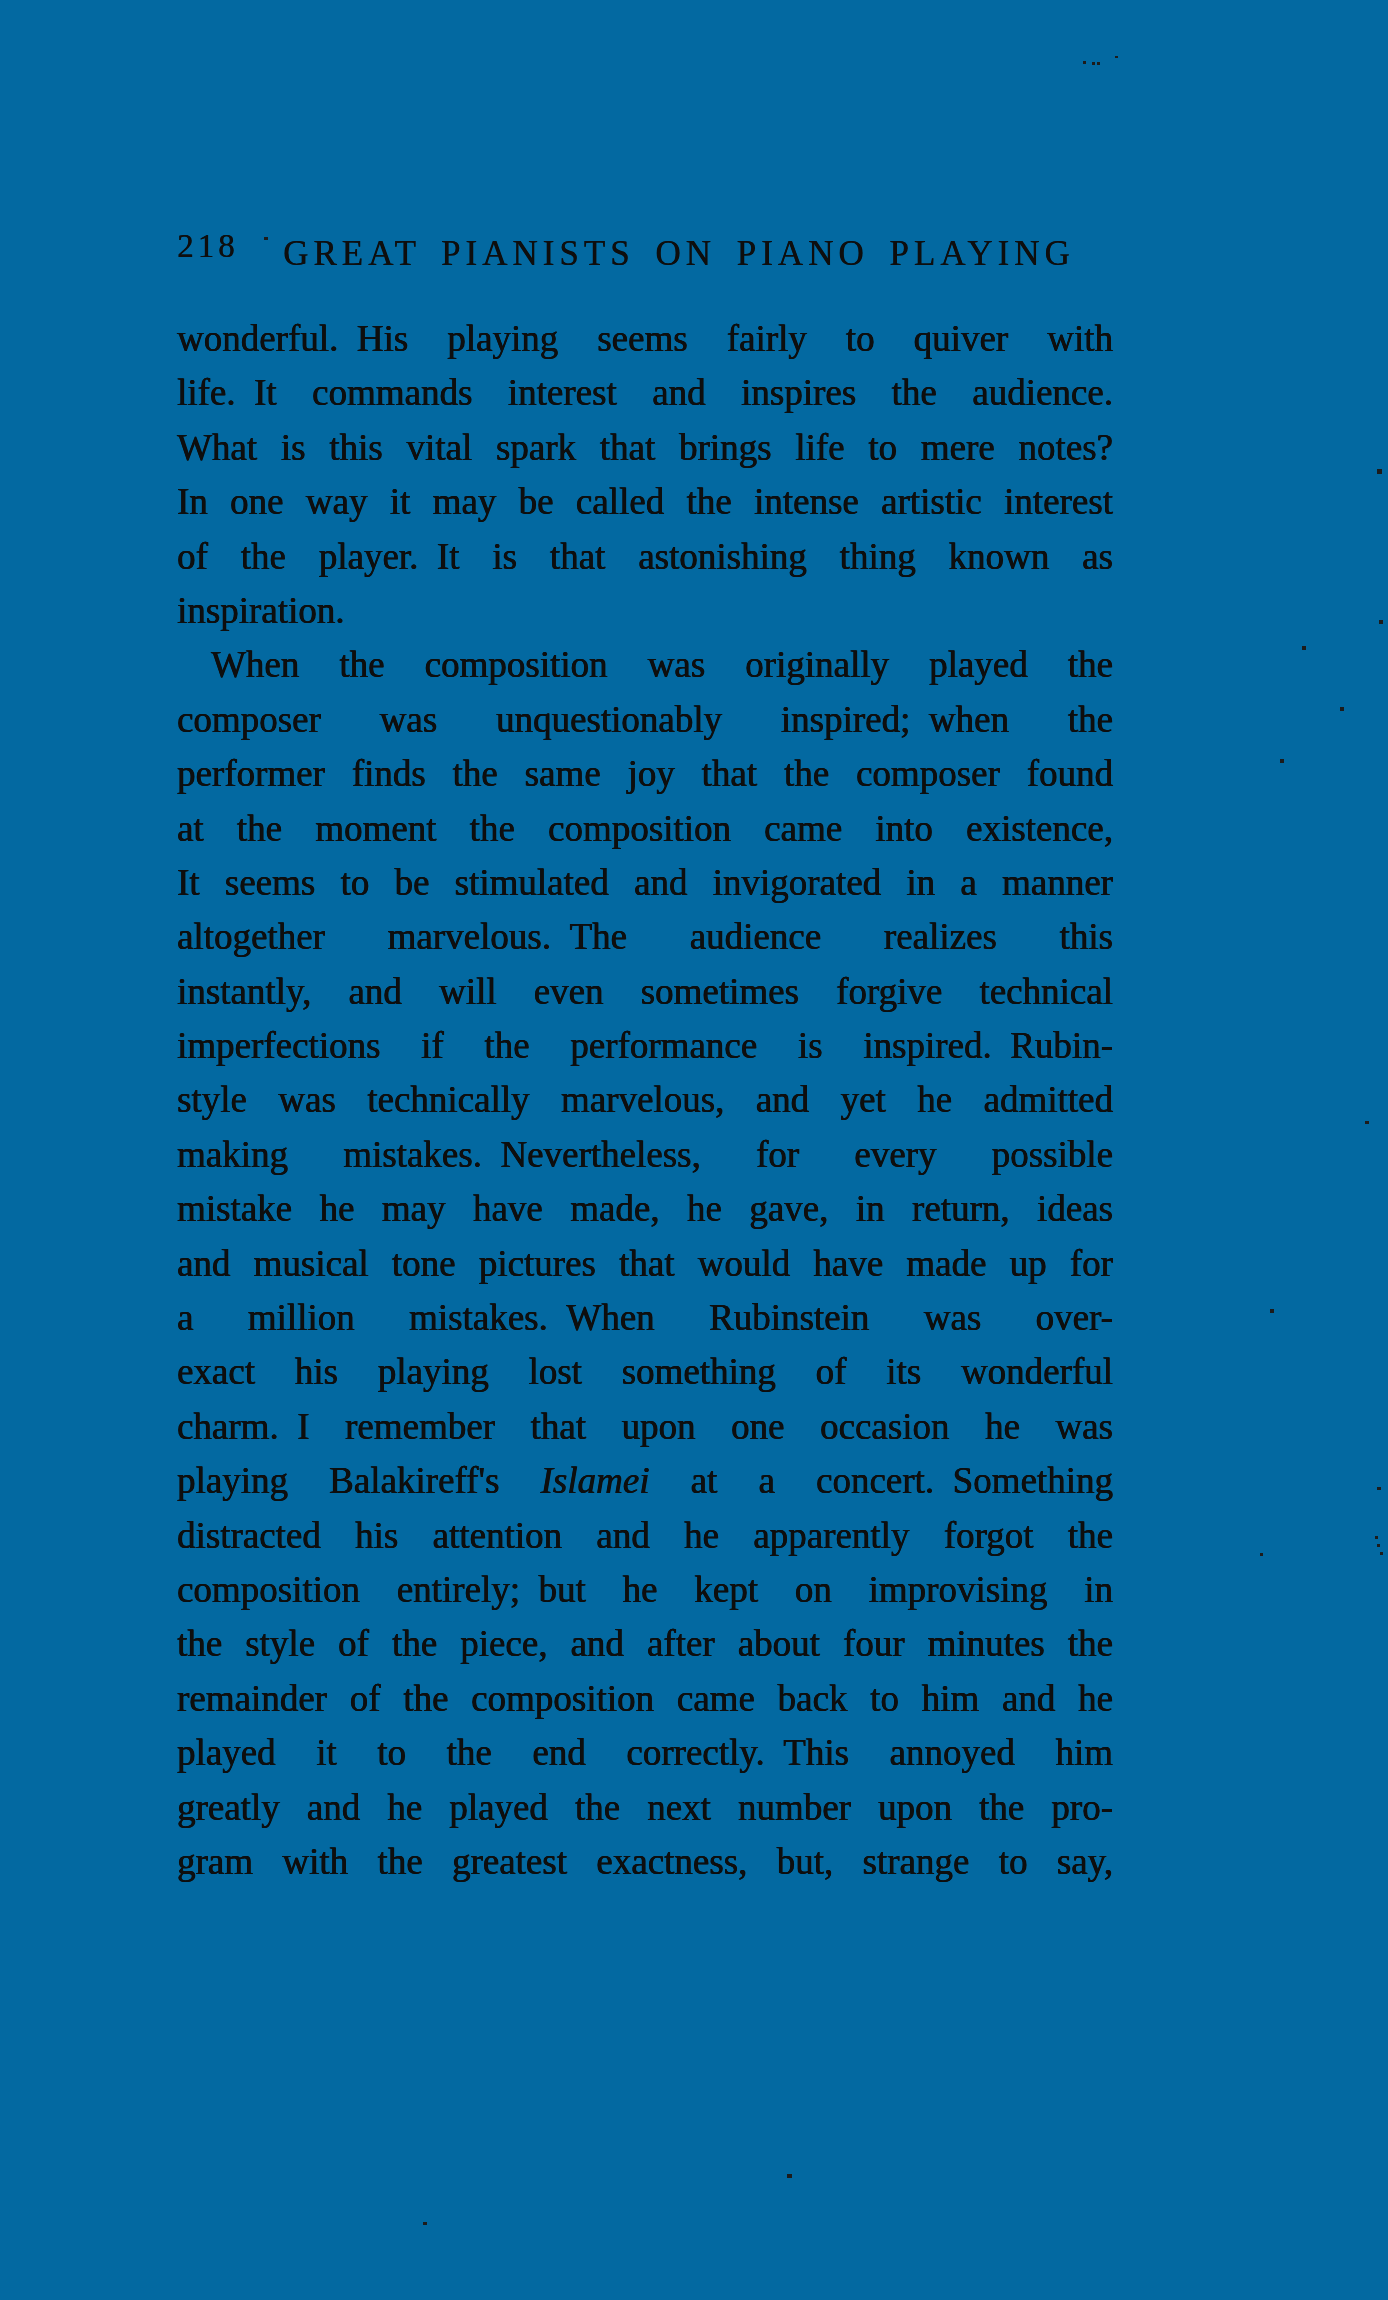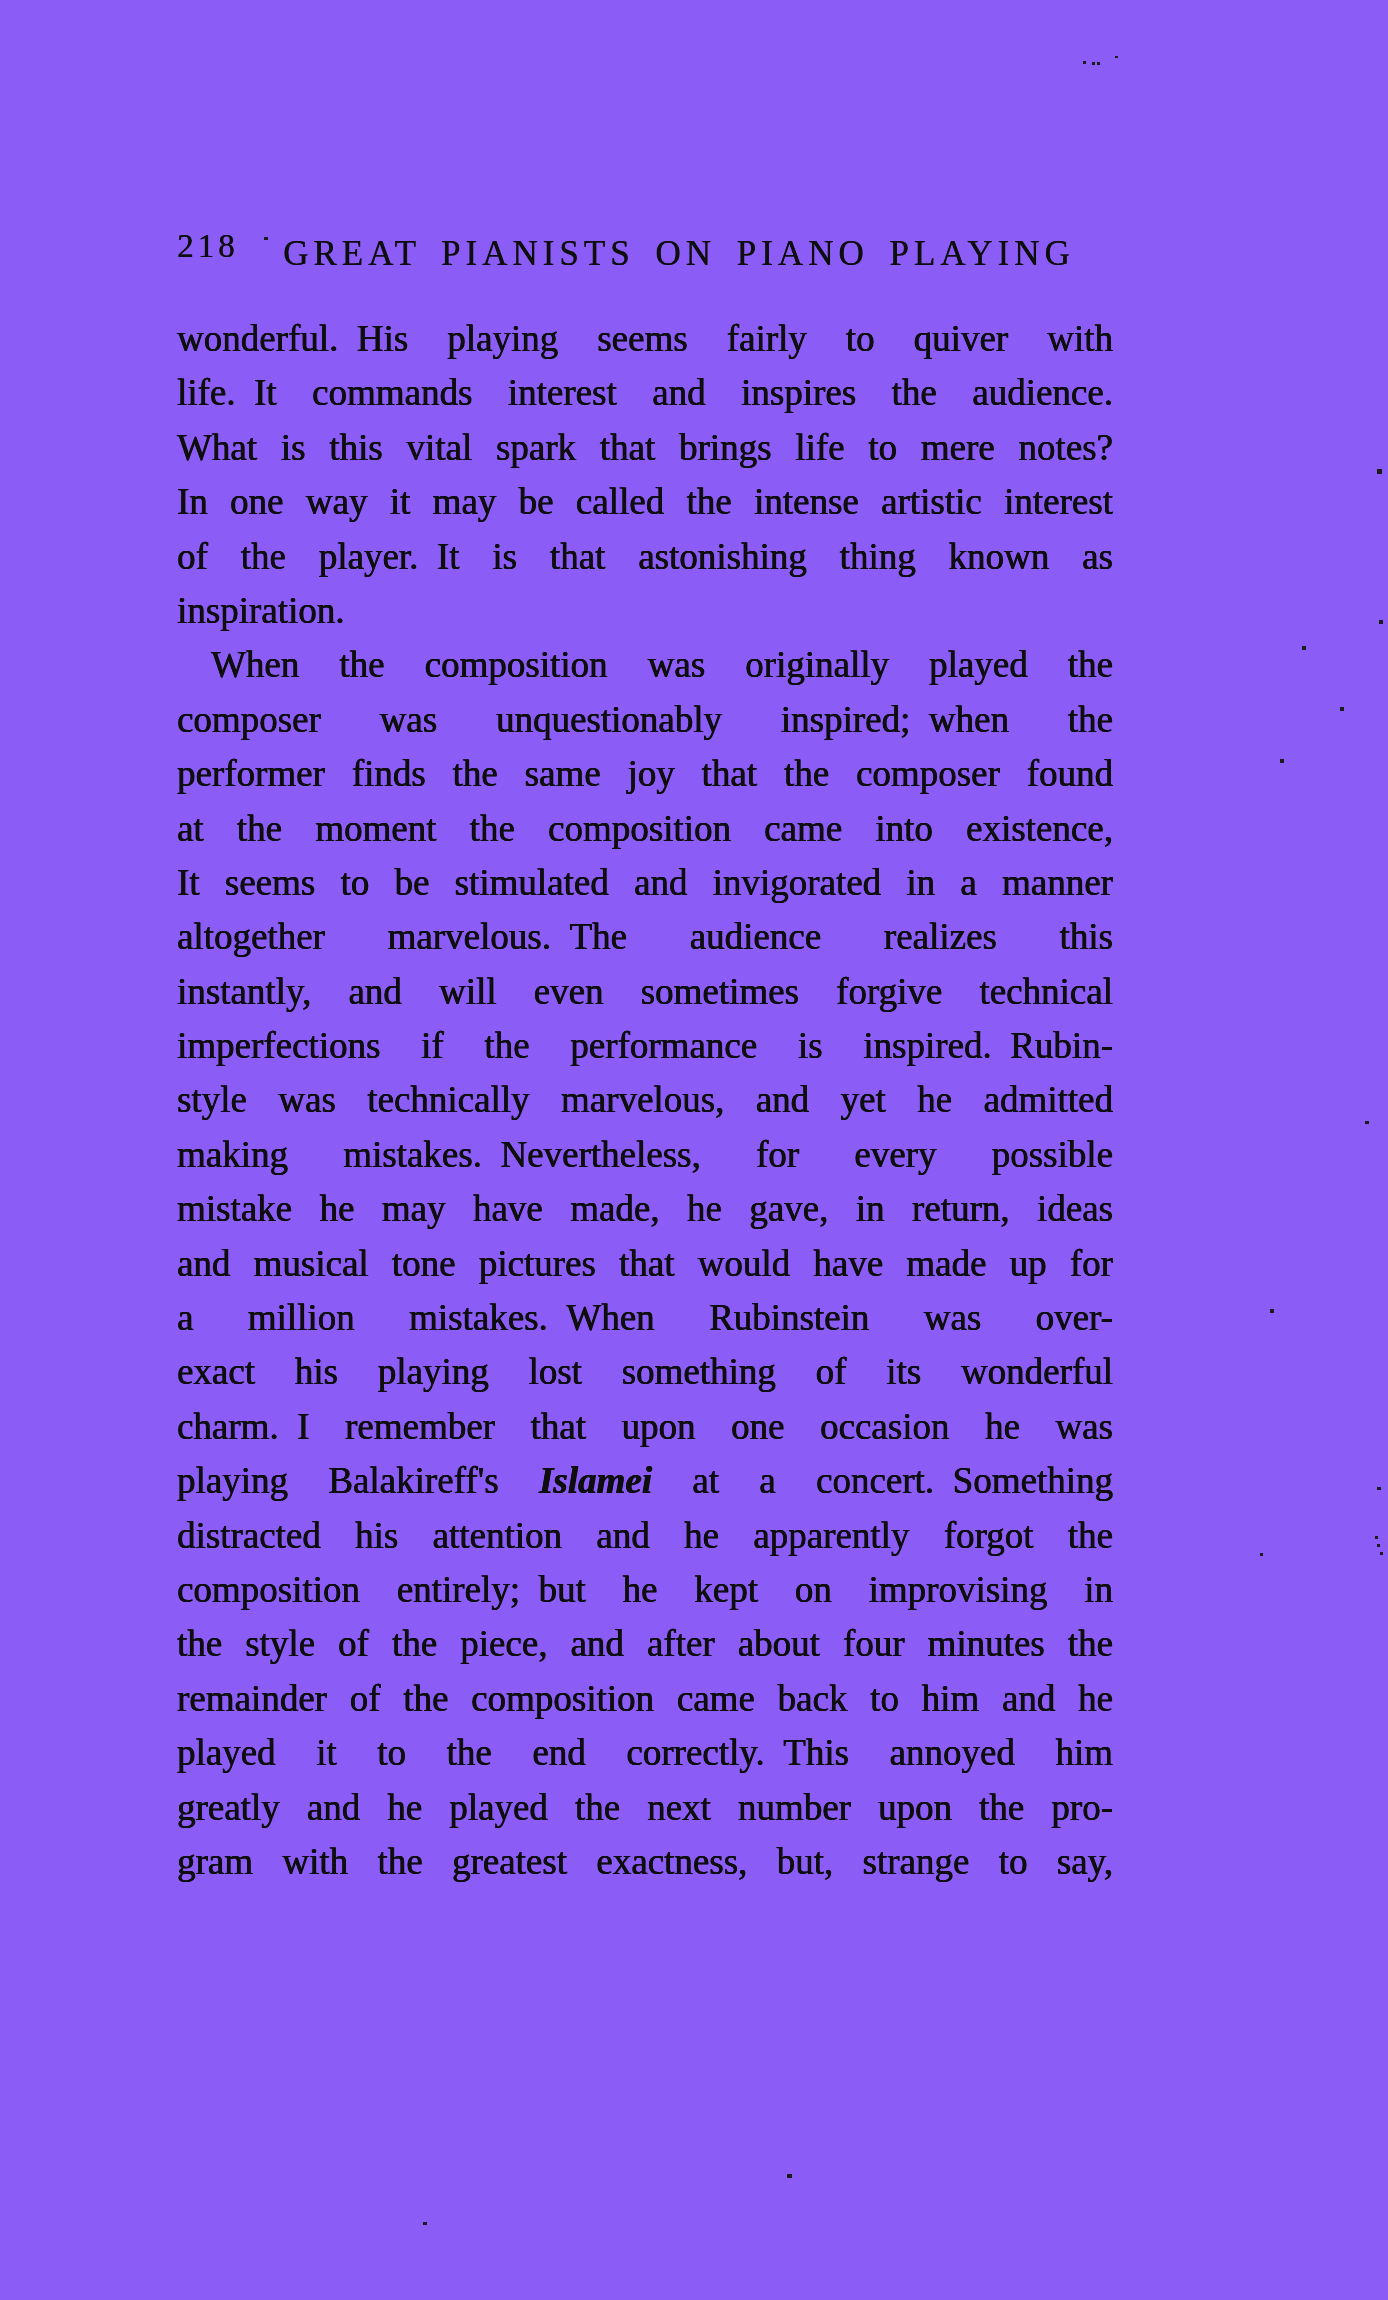--- a/index.html
+++ b/index.html
@@ -1,20 +1,20 @@
 <!DOCTYPE html>
 <html><head>
 <meta charset="utf-8">
 <style>
   html, body { margin: 0; padding: 0; background: #e8e8e8; }
   .page {
     position: relative;
     width: 1388px;
     height: 2300px;
-    background: #8b5cf6;
+    background: #0369a1;
     font-family: "Liberation Serif", serif;
     color: #0e0e0e;
     overflow: hidden;
     margin: 0 auto;
   }
   .header {
     position: absolute;
     left: 177px;
     top: 226px;
     width: 940px;
@@ -44,21 +44,21 @@
     width: 936px;
   }
   .line {
     height: 54.4px;
     line-height: 54.4px;
     font-size: 37px;
     text-align: justify;
     text-align-last: justify;
     text-shadow: 0.4px 0 0 currentColor, -0.3px 0 0 currentColor;
   }
-  .line i { font-style: italic; font-weight: bold; }
+  .line i { font-style: italic; }
   .indent { text-indent: 34px; }
   .pend { text-align-last: left; }
   .speck {
     position: absolute;
     background: #1c1c1c;
   }
 </style>
 </head>
 <body>
 

